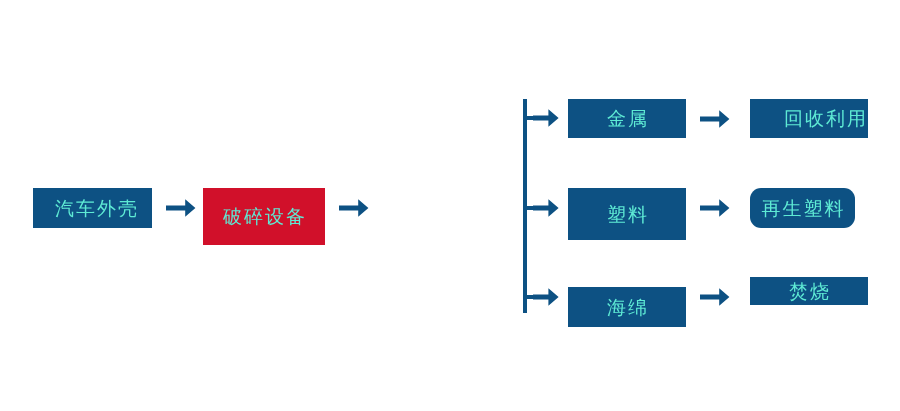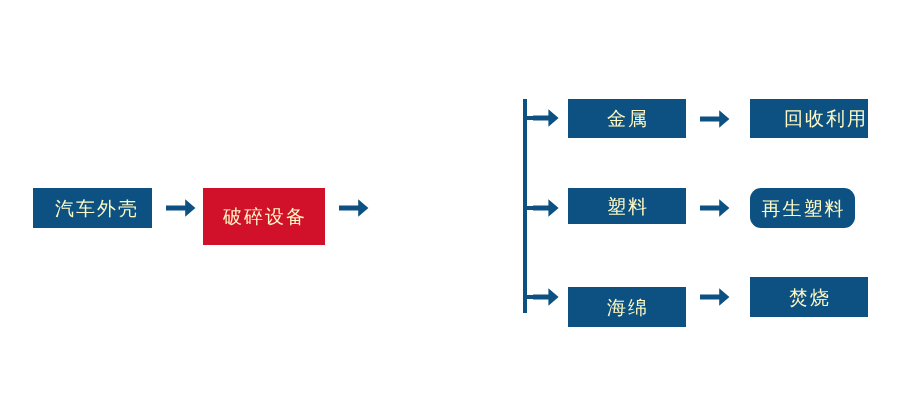--- a/index.html
+++ b/index.html
@@ -20,21 +20,21 @@
     height: 411px;
   }
 
   
   .node {
     position: absolute;
     box-sizing: border-box;
     display: flex;
     align-items: center;
     justify-content: center;
-    color: #fef9c3;
+    color: #5eead4;
     font-size: 19px;
     letter-spacing: 2px;
     text-indent: 2px;
     line-height: 1;
     white-space: nowrap;
     user-select: none;
   }
   .node.blue  { background: #0d5183; }
   .node.red   { background: #d1102a; }
 
@@ -107,21 +107,21 @@
   </div>
 
   <div class="branch-stub" style="left:527px; top:206px; width:12px; height:4px;"></div>
 
   <span class="arrow" style="left:533px; top:197px;">
     <svg width="26" height="22" viewBox="0 0 26 22">
       <path d="M0 8.4 H15.4 V2.2 L25.6 11 L15.4 19.8 V13.6 H0 Z" fill="#0d5183"></path>
     </svg>
   </span>
 
-  <div class="node blue" style="left:568px; top:188px; width:118px; height:36px;">
+  <div class="node blue" style="left:568px; top:188px; width:118px; height:52px;">
     <span>塑料</span>
   </div>
 
   <span class="arrow" style="left:700px; top:197px;">
     <svg width="30" height="22" viewBox="0 0 30 22">
       <path d="M0 8.4 H19.2 V2.2 L29.4 11 L19.2 19.8 V13.6 H0 Z" fill="#0d5183"></path>
     </svg>
   </span>
 
   <div class="node blue" style="left:750px; top:188px; width:105px; height:40px;border-radius:11px;">
@@ -139,17 +139,17 @@
   <div class="node blue" style="left:568px; top:271px; width:118px; height:40px;margin-top:16px;">
     <span>海绵</span>
   </div>
 
   <span class="arrow" style="left:700px; top:286px;">
     <svg width="30" height="22" viewBox="0 0 30 22">
       <path d="M0 8.4 H19.2 V2.2 L29.4 11 L19.2 19.8 V13.6 H0 Z" fill="#0d5183"></path>
     </svg>
   </span>
 
-  <div class="node blue" style="left:750px; top:277px; width:118px; height:40px;">
+  <div class="node blue" style="left:750px; top:277px; width:118px; height:28px;">
     <span>焚烧</span>
   </div>
 
 </div>
 
 </body></html>

